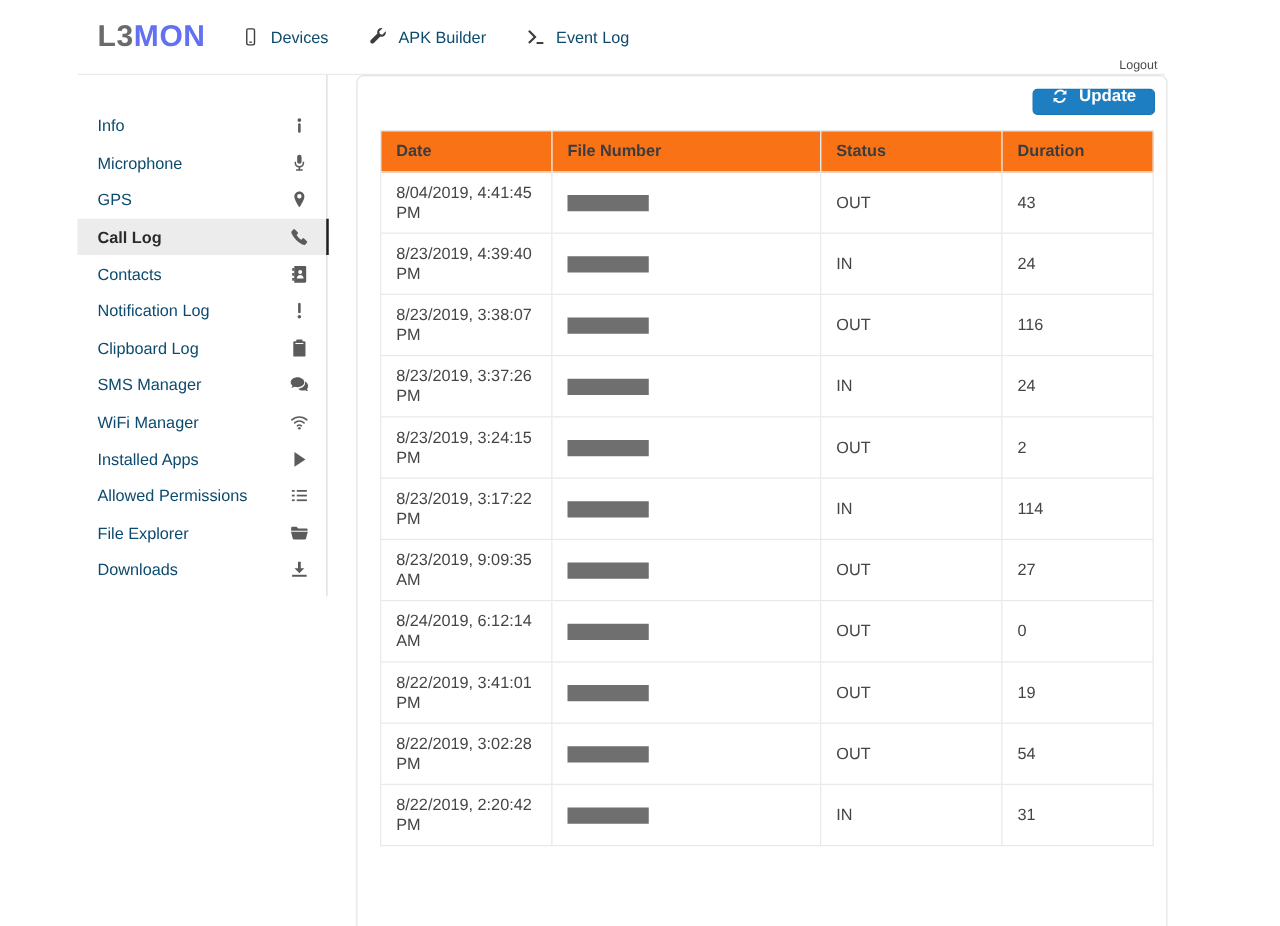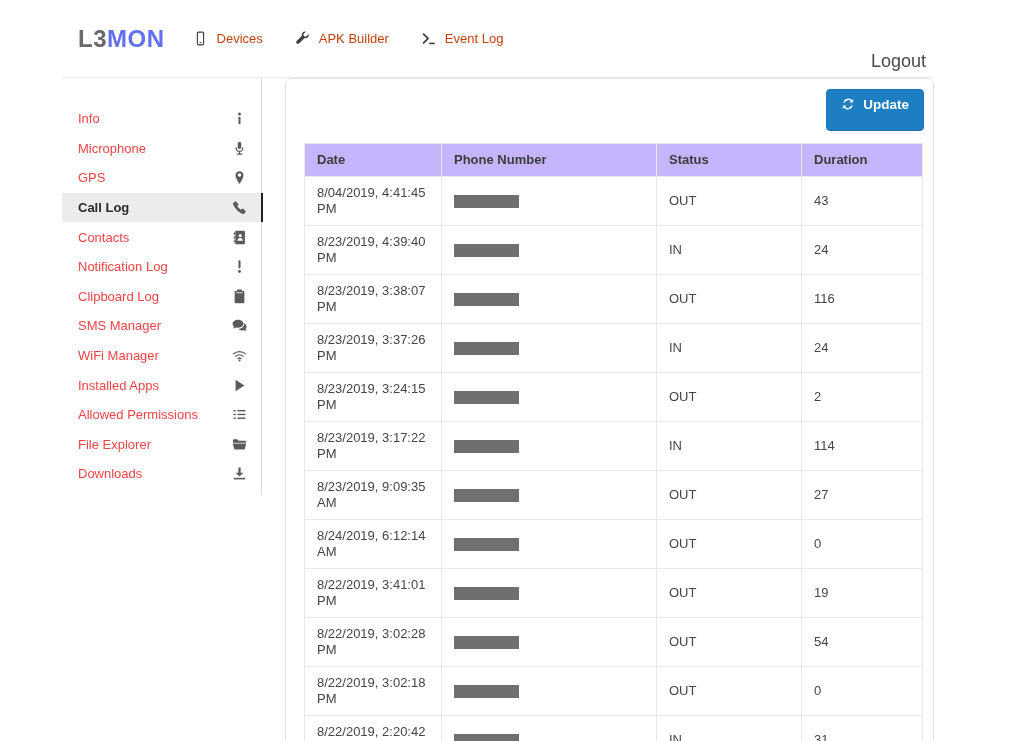--- a/index.html
+++ b/index.html
@@ -2,65 +2,65 @@
 <html><head>
 <meta charset="utf-8">
 <style>
   * { margin: 0; padding: 0; box-sizing: border-box; }
   html, body { width: 1024px; height: 741px; overflow: hidden; background: #fff;
     font-family: "Liberation Sans", "DejaVu Sans", sans-serif; }
 
   .container { margin-left: 62px; width: 870px; }
 
   
-  .topbar { height: 78px; display: flex; align-items: center; padding: 0 6px 0 16px;
+  .topbar { height: 60px; display: flex; align-items: center; padding: 0 6px 0 16px;
     border-bottom: 1px solid #ebebeb; }
   .logo { font-size: 24px; font-weight: bold; letter-spacing: .5px; margin-right: 28px;
     cursor: pointer; }
   .logo .l1 { color: #6a6a6a; }
   .logo .l2 { color: #6370f2; }
   .topnav { display: flex; align-items: center; gap: 32px; }
   .topnav-item { display: flex; align-items: flex-end; gap: 9px; font-size: 13px;
-    color: #c2410c; cursor: pointer; }
+    color: #0c4a6e; cursor: pointer; }
   .topnav-item .icon { width: 15px; height: 15px; color: #3d3d3d; }
-  .logout { margin-left: auto; font-size: 18px; color: #4a4a4a; cursor: pointer; margin-top: 46px; }
+  .logout { margin-left: auto; font-size: 10px; color: #4a4a4a; cursor: pointer; margin-top: 46px; }
 
   
   .content { display: flex; align-items: flex-start; }
 
   
   .sidebar { width: 200px; flex: 0 0 200px; padding-top: 26px; padding-bottom: 6px;
     border-right: 1px solid #dcdcdc; }
   .side-item { position: relative; height: 29.6px; display: flex; align-items: center;
-    padding: 0 14px 0 16px; font-size: 13px; color: #ef4444; cursor: pointer; }
+    padding: 0 14px 0 16px; font-size: 13px; color: #0c4a6e; cursor: pointer; }
   .side-item .lbl { flex: 1; }
   .side-item .icon { width: 15px; height: 15px; color: #5b5b5b; flex: 0 0 15px; }
   .side-item.active { background: #ececec; color: #2b2b2b; font-weight: bold; }
   .side-item.active::after { content: ""; position: absolute; right: -2px; top: 0;
     width: 2.5px; height: 100%; background: #1f1f1f; }
 
   
   .main { flex: 1; margin-left: 23px; }
   .card { background: #fff; border: 1px solid #e4e4e4; border-radius: 6px 6px 0 0;
     min-height: 700px; }
   .card-top { display: flex; justify-content: flex-end; padding: 10px 9px 0 0; }
-  .btn-update { display: inline-flex; align-items: flex-start; gap: 8px; background: #1d7ec2;
+  .btn-update { display: inline-flex; align-items: flex-end; gap: 8px; background: #1d7ec2;
     color: #fff; border: 1px solid #1b76b6; border-radius: 4px; font-size: 13.5px;
-    font-weight: bold; padding: 7px 14px; height: 42px; cursor: pointer;
+    font-weight: bold; padding: 7px 14px; height: 21px; cursor: pointer;
     font-family: inherit; }
   .btn-update .icon { width: 14px; height: 14px; color: #fff; }
 
   
   .table-wrap { margin: 12px 10px 0 18px; }
   table { width: 100%; border-collapse: collapse; table-layout: fixed; }
   col.c-date { width: 137px; } col.c-phone { width: 215px; }
   col.c-status { width: 145px; } col.c-dur { width: 121px; }
   th, td { border: 1px solid #e9e9e9; text-align: left; padding: 8px 12px;
     font-size: 13px; line-height: 16px; }
-  th { background: #c4b5fd; color: #3c3c3c; font-weight: bold; }
+  th { background: #f97316; color: #3c3c3c; font-weight: bold; }
   td { color: #454545; }
   .redact { width: 65px; height: 13px; background: #6f6f6f; }
 
   .icon svg { width: 100%; height: 100%; display: block; }
 </style>
 </head>
 <body>
 
 <div class="container">
   <div class="topbar">
@@ -243,21 +243,21 @@
           <table>
             <colgroup>
                 <col class="c-date">
                 <col class="c-phone">
                 <col class="c-status">
                 <col class="c-dur">
               </colgroup>
             <thead>
                 <tr id="thead-row">
                   <th>Date</th>
-                  <th>Phone Number</th>
+                  <th>File Number</th>
                   <th>Status</th>
                   <th>Duration</th>
                 </tr>
               </thead>
             <tbody id="tbody">
                 <tr>
                   <td>8/04/2019, 4:41:45 PM</td>
                   <td>
                     <div class="redact"></div>
                   </td>
@@ -328,28 +328,20 @@
                   <td>OUT</td>
                   <td>19</td>
                 </tr>
                 <tr>
                   <td>8/22/2019, 3:02:28 PM</td>
                   <td>
                     <div class="redact"></div>
                   </td>
                   <td>OUT</td>
                   <td>54</td>
-                </tr>
-                <tr>
-                  <td>8/22/2019, 3:02:18 PM</td>
-                  <td>
-                    <div class="redact"></div>
-                  </td>
-                  <td>OUT</td>
-                  <td>0</td>
                 </tr>
                 <tr>
                   <td>8/22/2019, 2:20:42 PM</td>
                   <td>
                     <div class="redact"></div>
                   </td>
                   <td>IN</td>
                   <td>31</td>
                 </tr>
               </tbody>

